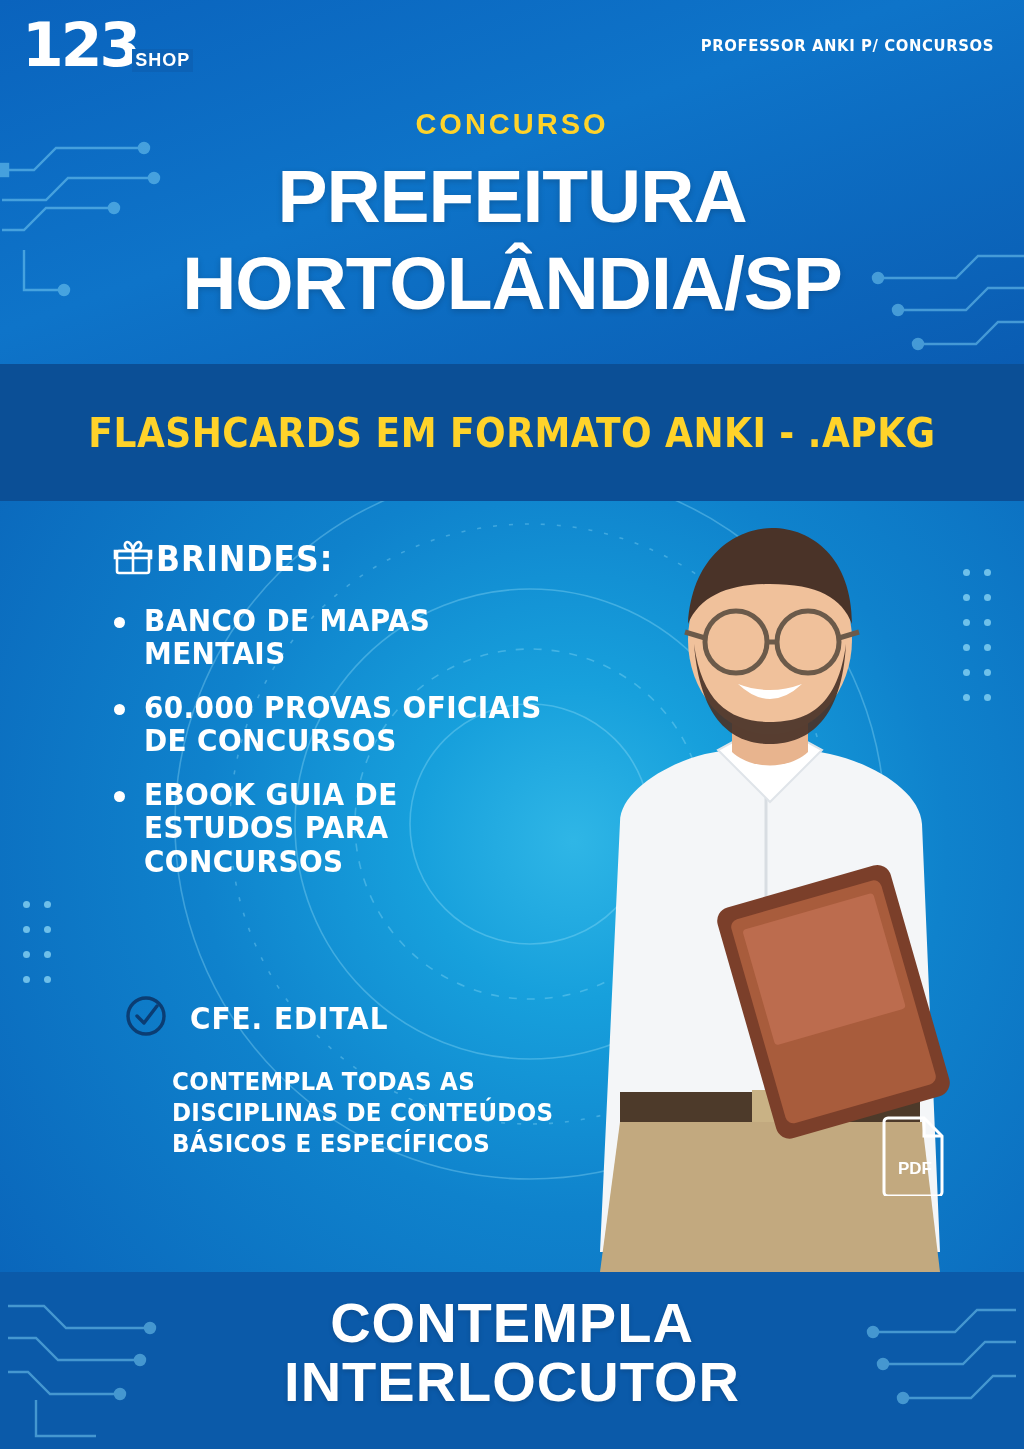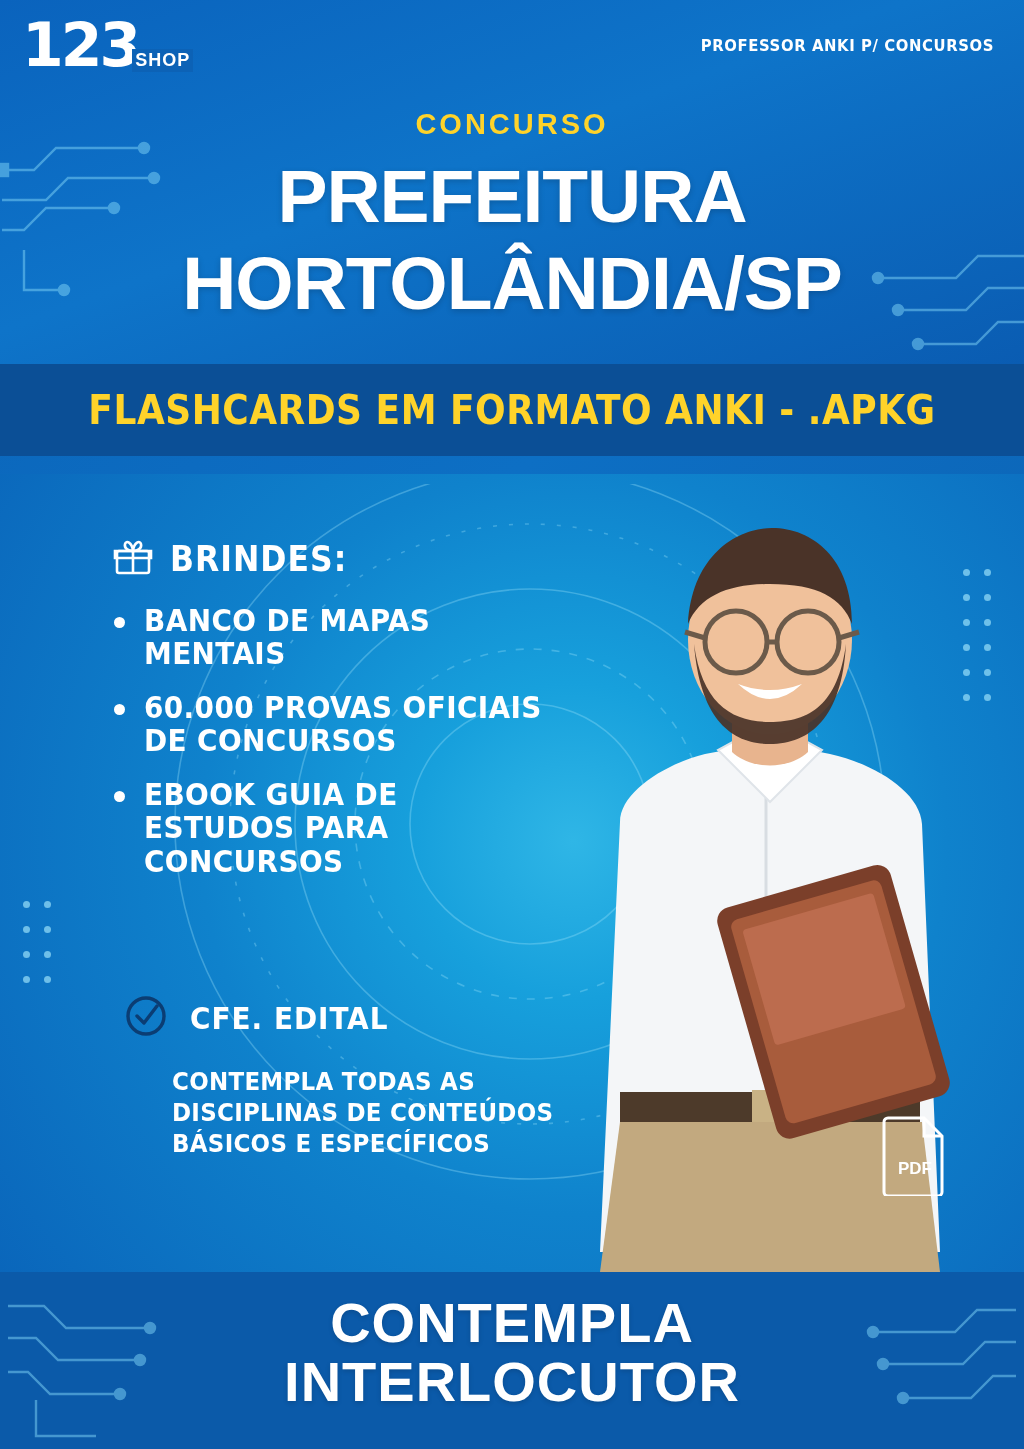--- a/index.html
+++ b/index.html
@@ -59,21 +59,21 @@
   }
   .title1 { top: 158px; }
   .title2 { top: 245px; }
 
   
   .circuit { position: absolute; z-index: 2; opacity: 0.5; }
   .circuit svg { display:block; }
 
   
   .band {
-    position: absolute; top: 364px; left: 0; right: 0; height: 92px;
+    position: absolute; top: 364px; left: 0; right: 0; height: 137px;
     background: #0b4f96;
     display: flex; align-items: center; justify-content: center;
     z-index: 5;
   }
   .band-text {
     color: #ffd32a; font-size: 40px; font-weight: bold; letter-spacing: 0.5px;
     text-align: center;
     font-family: "DejaVu Sans Condensed", "Liberation Sans", sans-serif;
   }
 
@@ -83,21 +83,21 @@
     background: radial-gradient(circle at 56% 46%, #2fb6e6 0%, #17a0dc 22%, #0f82cc 52%, #0a66bb 100%);
     overflow: hidden;
   }
   .rings { position: absolute; left: 150px; top: 10px; width: 760px; height: 760px; z-index: 1; opacity:.55;}
   .dots-right { position:absolute; right: 26px; top: 88px; z-index:1; }
   .dots-left { position:absolute; left: 16px; top: 420px; z-index:1; }
   .dot { width:7px;height:7px;border-radius:50%;background:#8fd8f5;opacity:.75;display:inline-block;margin:7px;}
 
   .brindes-head {
     position: absolute; left: 112px; top: 62px;
-    display: flex; align-items: center; gap: 16px; z-index: 4; text-align: right;
+    display: flex; align-items: center; gap: 2px; z-index: 4; text-align: right;
   }
   .brindes-head .label {
     color: #ffffff; font-size: 35px; font-weight: bold; letter-spacing: 1px;
     font-family: "DejaVu Sans Condensed", "Liberation Sans", sans-serif;
   }
   ul.brindes {
     position: absolute; left: 104px; top: 130px; width: 440px;
     list-style: none; z-index: 4;
   }
   ul.brindes li {

